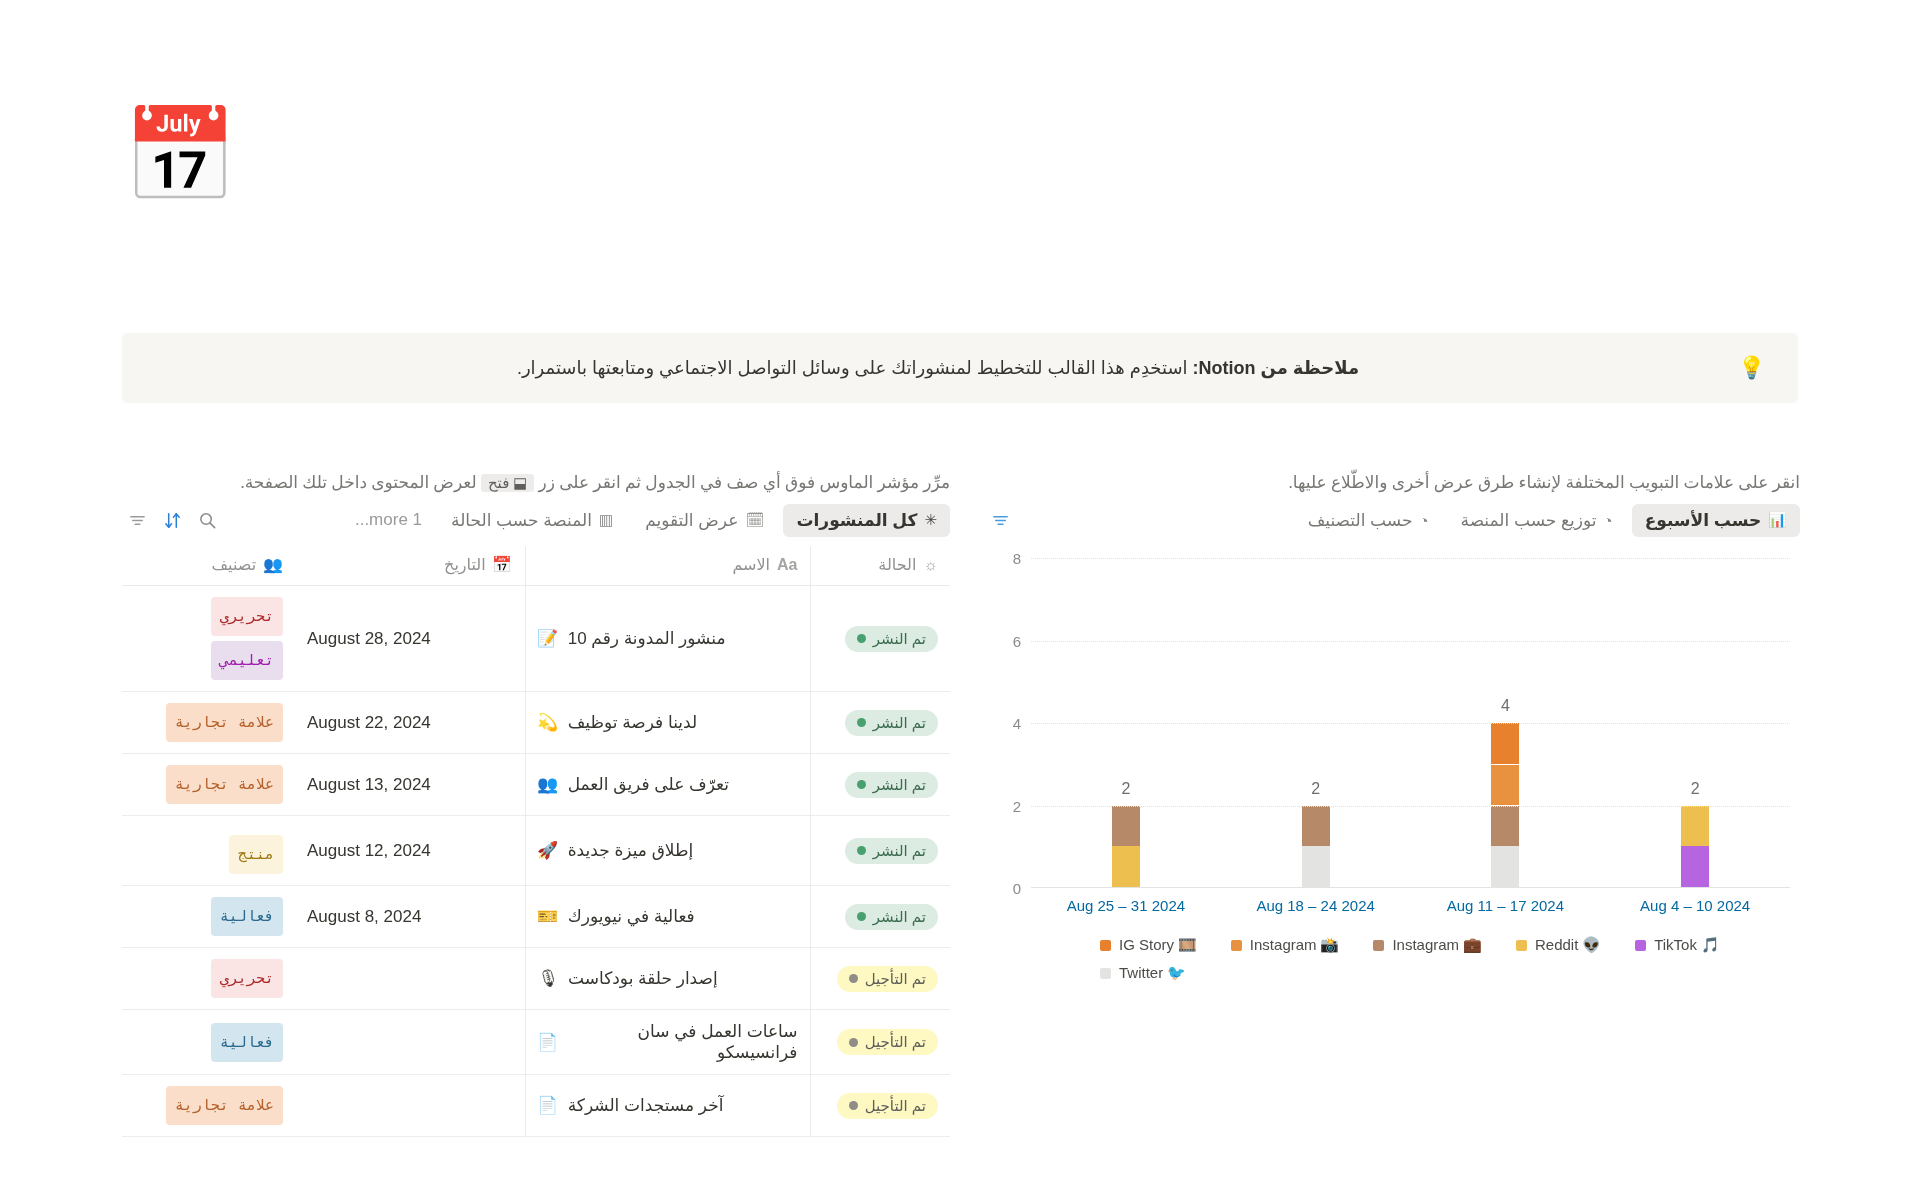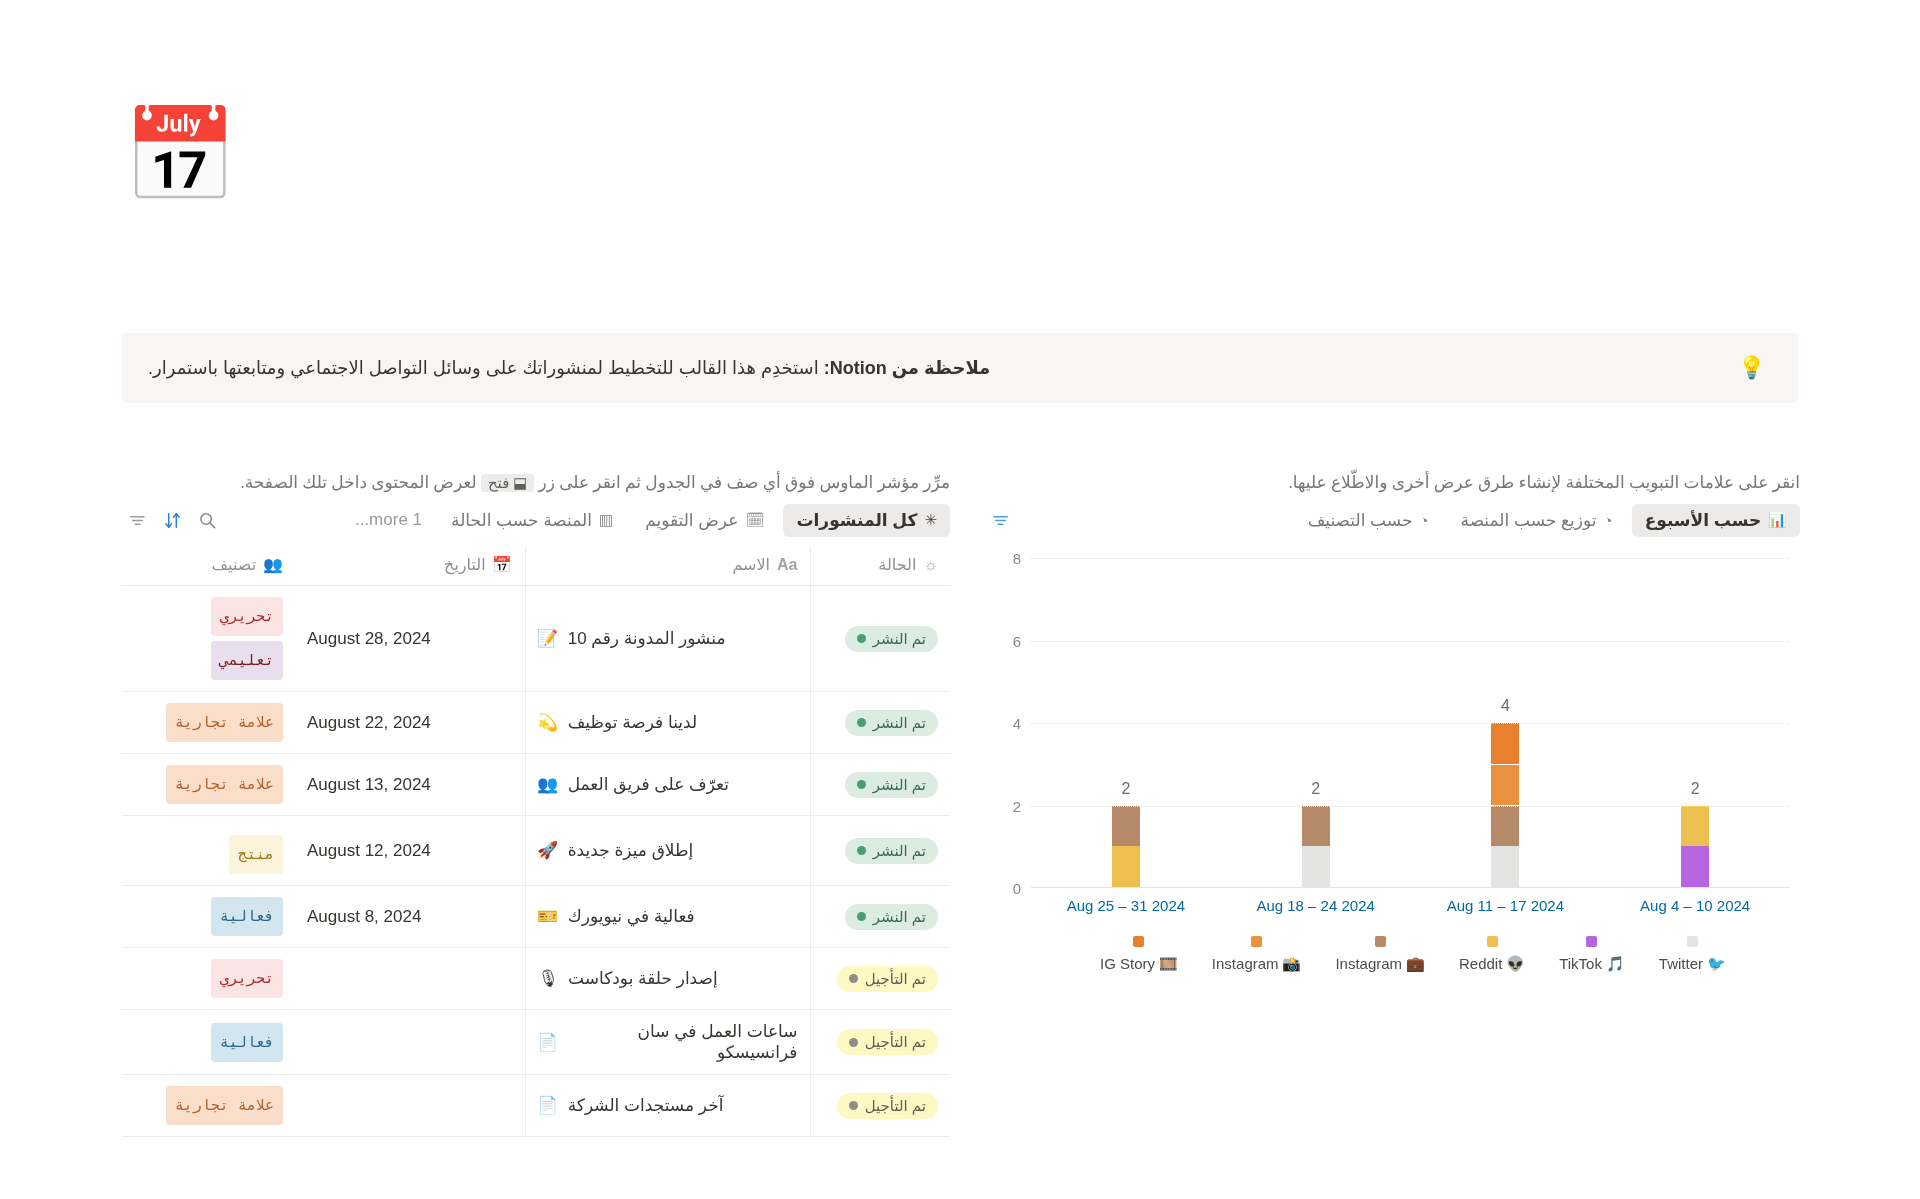--- a/index.html
+++ b/index.html
@@ -29,21 +29,21 @@
   
   .callout {
     position: absolute; left: 122px; right: 122px; top: 333px;
     min-height: 70px;
     background: #f7f6f3;
     border-radius: 5px;
     display: flex; flex-direction: row-reverse; align-items: center;
     padding: 16px 26px;
   }
   .callout-text {
-    flex: 1; text-align: left;
+    flex: 1; text-align: center;
     font-size: 18px; line-height: 1.5; color: #37352f;
     padding-right: 10px;
   }
   .callout-text b { font-weight: bold; }
   .callout-icon { font-size: 22px; width: 34px; text-align: left; }
 
   
   .col-left {
     position: absolute; left: 122px; top: 470px; width: 828px;
   }
@@ -115,21 +115,21 @@
   .namecell .ntext { font-size: 17px; color: #37352f; }
 
   .datecell { font-size: 17px; color: #37352f; text-align: left; direction: ltr; }
 
   .tags { display: flex; flex-direction: column; align-items: flex-start; gap: 5px; }
   .tag {
     display: inline-block; padding: 10px 9px; border-radius: 4px;
     font-size: 15px; white-space: nowrap; font-family: Liberation Mono, monospace;
   }
   .tag.editorial  { background: #fbe4e4; color: #ad2a2a; }
-  .tag.education  { background: #e8deee; color: #7f1d1d; }
+  .tag.education  { background: #e8deee; color: #a21caf; }
   .tag.brand      { background: #fadec9; color: #b4602b; }
   .tag.product    { background: #fbf3db; color: #9c7a16; margin-top: 8px; }
   .tag.event      { background: #d3e5ef; color: #2a6a8e; }
 
   
   .chart-wrap { position: relative; margin-top: 18px; }
   .plot {
     position: relative; height: 330px;
     margin-left: 46px; margin-right: 10px;
     border-bottom: 1px solid #e3e3e1;
@@ -155,21 +155,21 @@
     width: 60px; left: 50%; transform: translateX(-50%);
   }
   .xlabels { display: flex; flex-direction: row; margin-left: 46px; margin-right: 10px; margin-top: 9px; }
   .xlabel { flex: 1; text-align: center; font-size: 15px; color: #0369a1; direction: ltr; }
 
   .legend {
     display: flex; flex-direction: row; flex-wrap: wrap;
     margin-left: 52px; margin-top: 22px; direction: ltr;
     column-gap: 34px; row-gap: 10px; max-width: 700px;
   }
-  .legend-item { display: flex; flex-direction: column; align-items: center; gap: 8px; font-size: 15px; color: #4d4c49; white-space: nowrap; }
+  .legend-item { display: flex; flex-direction: row; align-items: center; gap: 8px; font-size: 15px; color: #4d4c49; white-space: nowrap; }
   .legend-swatch { width: 11px; height: 11px; border-radius: 2px; display: inline-block; }
 </style>
 </head>
 <body>
 
 <div class="page">
 
   <div class="cover-icon">
     <div class="cal-emoji">📅</div>
   </div>

